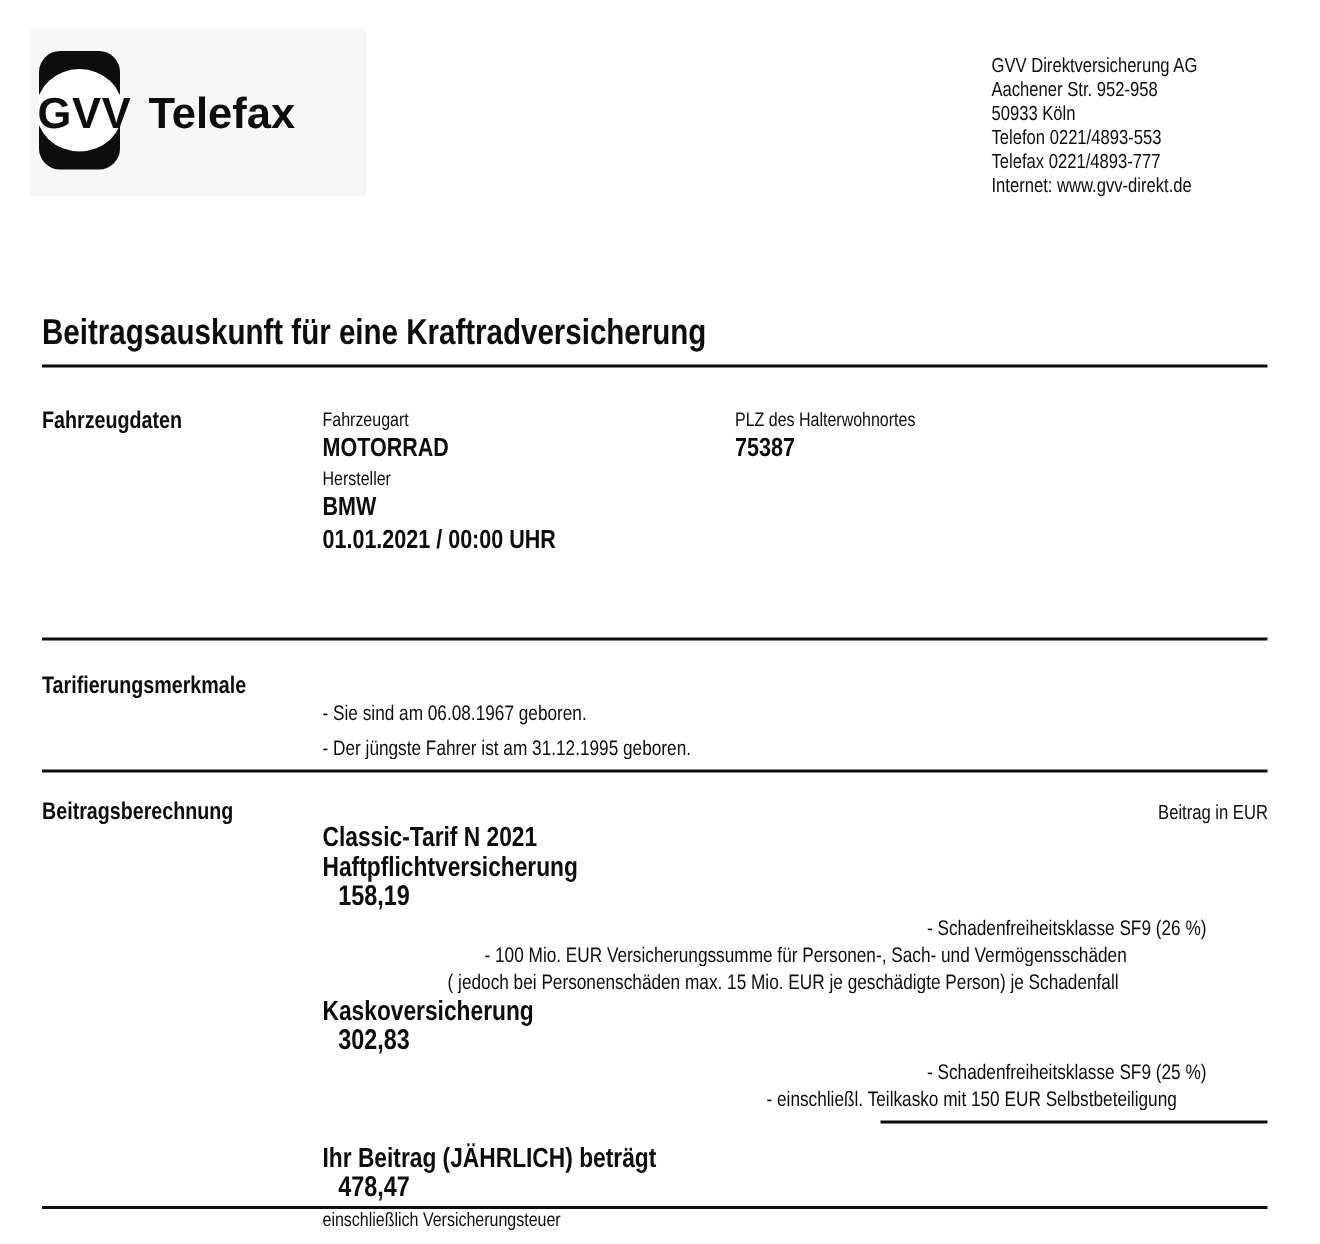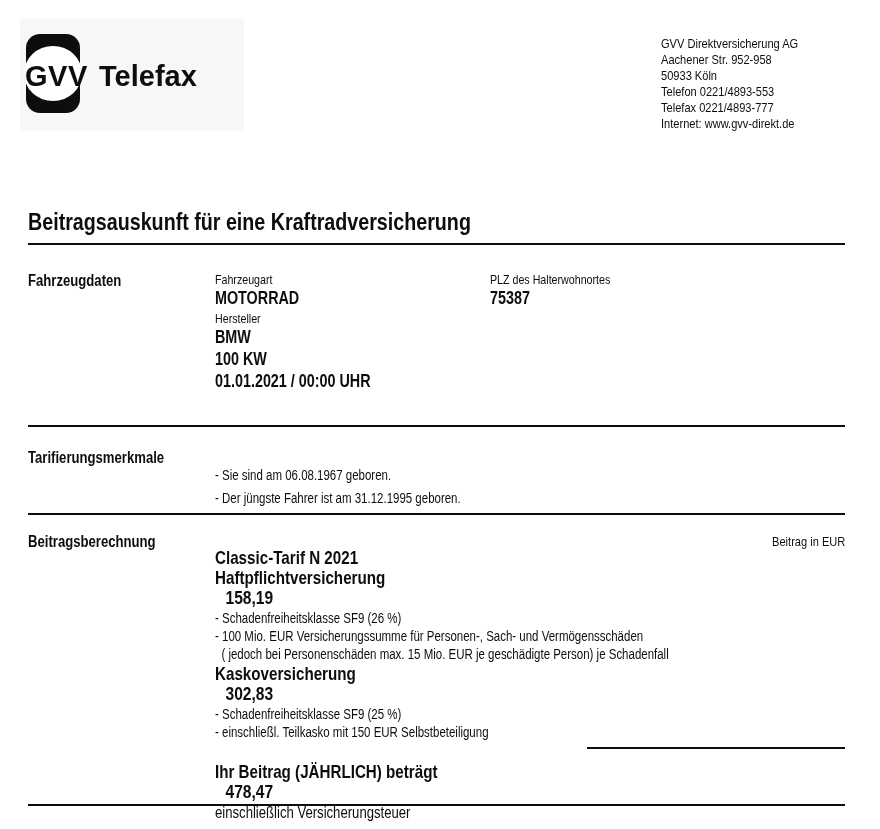--- a/index.html
+++ b/index.html
@@ -40,23 +40,23 @@
 
   
   .sec-calc{top:515px;height:289px;}
   .amt-header{position:absolute;right:0;top:19px;font-size:13.5px;}
   .calc{position:absolute;left:187px;top:33px;right:0;}
   .row-classic{font-size:18.5px;font-weight:bold;line-height:20px;}
   .crow{display:flex;justify-content:space-between;align-items:baseline;line-height:20px;flex-direction:column;}
   .crow .nm{font-size:18.5px;font-weight:bold;}
   .crow .am{font-size:19px;font-weight:bold;}
   .detail{font-size:14px;line-height:17.8px;}
-  .details{margin:2px 0 1px 0;}
+  .details{margin:2px 0 1px 0;text-align:right;}
   .subtotal-rule{width:258px;margin-left:auto;border-top:2px solid #0d0d0d;margin-top:5px;margin-bottom:13px;height:0;}
-  .total-note{font-size:16px;line-height:17px;margin-top:2px;}
+  .total-note{font-size:13px;line-height:17px;margin-top:2px;}
 </style>
 </head>
 <body>
 
 <div class="page">
 
   <div class="logo-panel"></div>
   <div class="logo-mark">
     <div class="logo-circle"></div>
   </div>
@@ -76,21 +76,20 @@
     <span class="t"><span class="cx">Beitragsauskunft für eine Kraftradversicherung</span></span>
   </div>
 
   <div class="sec sec-vehicle">
     <div class="sec-label" style="top:27px;"><span class="cx">Fahrzeugdaten</span></div>
     <div class="fields">
       <div class="f-label"><span class="cx">Fahrzeugart</span></div>
       <div class="f-value"><span class="cx">MOTORRAD</span></div>
       <div class="f-label"><span class="cx">Hersteller</span></div>
       <div class="f-value"><span class="cx">BMW</span></div>
-      <div class="f-value"><span class="cx">100 KW</span></div>
       <div class="f-value"><span class="cx">01.01.2021 / 00:00 UHR</span></div>
     </div>
     <div class="plz">
       <div class="f-label"><span class="cx">PLZ des Halterwohnortes</span></div>
       <div class="f-value"><span class="cx">75387</span></div>
     </div>
   </div>
 
   <div class="sec sec-tarif">
     <div class="sec-label" style="top:22px;"><span class="cx">Tarifierungsmerkmale</span></div>

